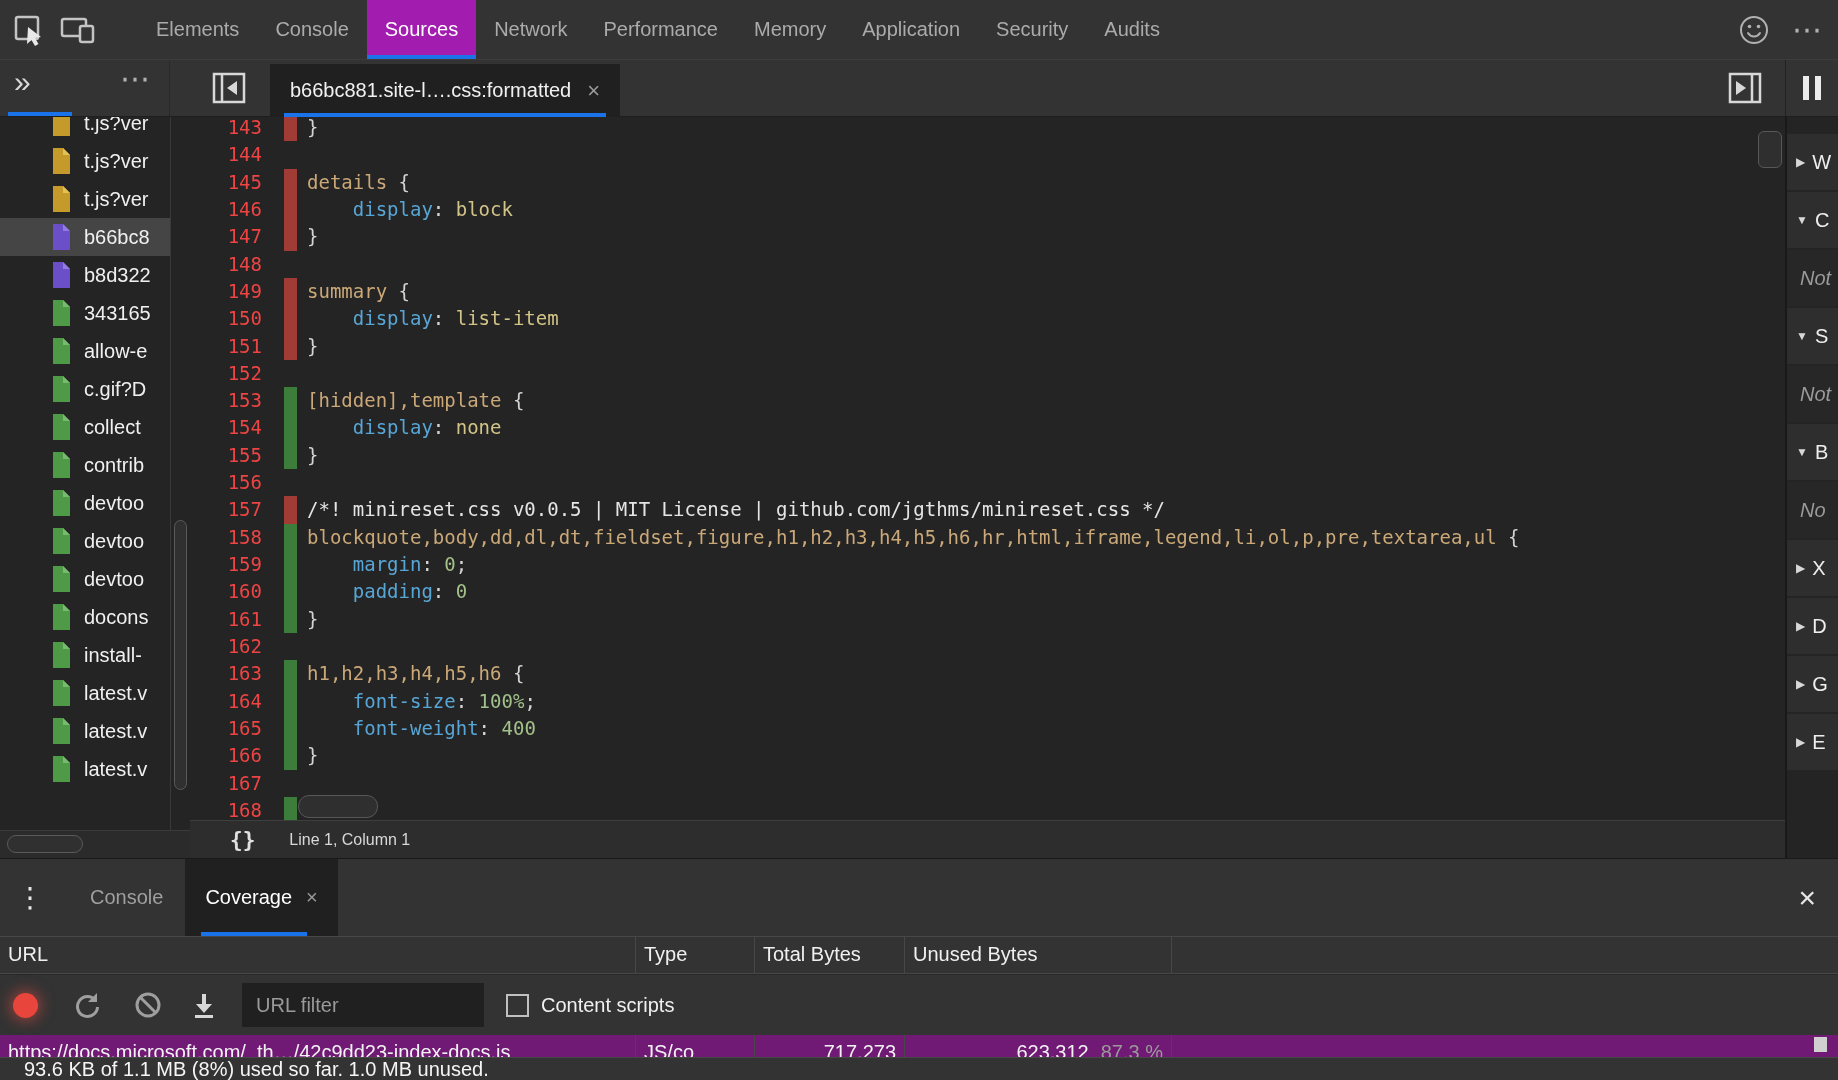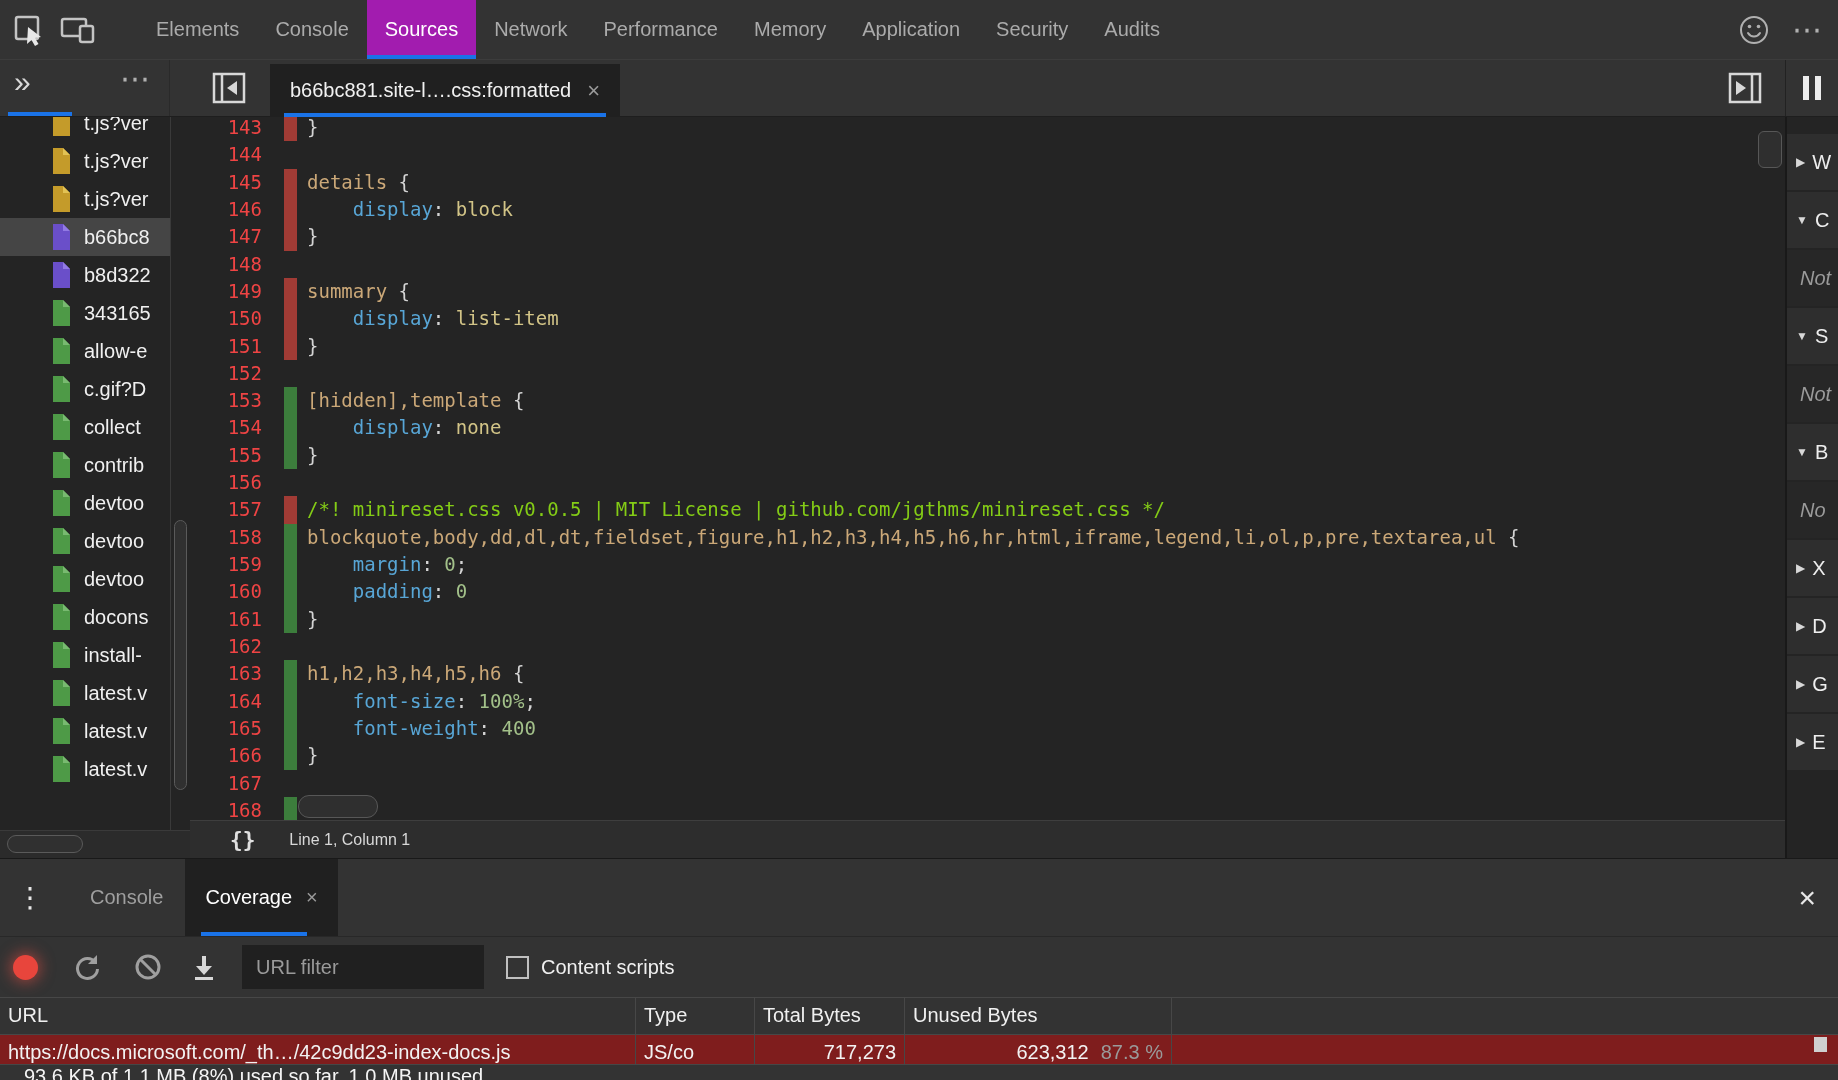--- a/index.html
+++ b/index.html
@@ -52,21 +52,21 @@
   
   #editor{position:absolute;left:190px;top:117px;width:1595px;height:703px;overflow:hidden;background:#242424}
   #code{margin-top:-3px}
   .cl{height:27.32px;display:flex;align-items:stretch}
   .ln{width:72px;text-align:right;color:#ef4444;font:19px/27.32px "DejaVu Sans Mono",monospace;flex:none}
   .cov{width:13px;margin-left:22px;flex:none}
   .cov.red{background:#a13b35}
   .cov.green{background:#3c7d3c}
   .ct{margin-left:10px;white-space:pre;font:19px/27.32px "DejaVu Sans Mono",monospace}
   .tk-sel{color:#cba878}.tk-prop{color:#58a6d6}.tk-val{color:#d2c487}
-  .tk-num{color:#a3c18a}.tk-cmt{color:#84cc16}.tk-pun{color:#d4d4d4}.tk-pln{color:#d4d4d4}
+  .tk-num{color:#a3c18a}.tk-cmt{color:#e5e5e5}.tk-pun{color:#d4d4d4}.tk-pln{color:#d4d4d4}
   #editor-vthumb{position:absolute;right:3px;top:14px;width:24px;height:37px;background:#2f2f2f;
                  border:1px solid #575757;border-radius:6px}
   #editor-hthumb{position:absolute;left:108px;top:678px;width:80px;height:23px;background:#2f2f2f;
                  border:1px solid #575757;border-radius:11px}
   #editor-status{position:absolute;left:190px;top:820px;width:1595px;height:38px;background:#2d2d2d;
                  border-top:1px solid #3e3e3e;display:flex;align-items:center}
   #pp{margin-left:40px;font:bold 21px "DejaVu Sans Mono",monospace;color:#e0e0e0}
   #cursor-pos{margin-left:34px;font-size:16px;color:#d8d8d8}
 
   
@@ -98,21 +98,21 @@
   #refresh{margin-left:35px}#block{margin-left:33px}#download{margin-left:29px}
   #url-filter{margin-left:25px;width:242px;height:44px;background:#202020;border:none;outline:none;
               color:#e8e8e8;font-size:20px;padding:0 14px;font-family:inherit}
   #url-filter::placeholder{color:#9a9a9a}
   #cbx{margin-left:22px;width:23px;height:23px;border:2px solid #c0c0c0;flex:none}
   #cbx-label{margin-left:12px;font-size:20px;color:#f0f0f0}
   #d-thead{height:38px;display:flex;border-top:1px solid #474747;border-bottom:1px solid #474747}
   .hc{font-size:20px;color:#f0f0f0;line-height:35px;padding-left:8px;border-right:1px solid #474747;flex:none}
   .c-url{width:636px}.c-type{width:119px}.c-total{width:150px}.c-unused{width:267px}
   .c-bar{flex:1;border-right:none;position:relative}
-  #d-row{height:29px;background:#7f1d1d;display:flex;position:relative;overflow:hidden}
+  #d-row{height:22px;background:#701a75;display:flex;position:relative;overflow:hidden}
   .rc{font-size:20px;line-height:34px;color:#f2f2f2;white-space:nowrap;overflow:hidden;flex:none;
       border-right:1px solid #474747}
   .rc.pl{padding-left:8px}
   .rc.num{text-align:right;padding-right:8px}
   .pct{color:#9a9a9a;margin-left:12px}
   #table-vthumb{position:absolute;right:11px;top:2px;width:13px;height:15px;background:#d0d0d0}
   #d-status{height:25px;border-top:1px solid #474747;font-size:20px;line-height:22px;color:#f5f5f5;
             padding-left:24px;background:#333}
 </style>
 </head>
@@ -533,20 +533,27 @@
 
   <div id="drawer">
     <div id="d-tabs">
       <span id="d-menu">⋮</span>
       <span id="d-console">Console</span>
       <div id="d-covtab">
         <span class="lbl">Coverage</span>
         <span class="x">×</span>
       </div>
       <span id="d-close">×</span>
+    </div>
+    <div id="d-thead">
+      <span class="hc c-url">URL</span>
+      <span class="hc c-type">Type</span>
+      <span class="hc c-total">Total Bytes</span>
+      <span class="hc c-unused">Unused Bytes</span>
+      <span class="hc c-bar"></span>
     </div>
     <div id="d-toolbar">
       <span id="rec"></span>
       <span class="tbi" id="refresh">
         <svg width="28" height="28" viewBox="0 0 28 28">
           <path d="M22.5 9.5 A10 10 0 1 0 24.5 16" fill="none" stroke="#9f9f9f" stroke-width="3"></path>
           <path d="M24 2 v9 h-9 z" fill="#9f9f9f"></path>
         </svg>
       </span>
       <span class="tbi" id="block">
@@ -559,27 +566,20 @@
         <svg width="26" height="28" viewBox="0 0 26 28">
           <rect x="11" y="3" width="4" height="11" fill="#d8d8d8"></rect>
           <path d="M5 13 h16 l-8 9 z" fill="#d8d8d8"></path>
           <rect x="4" y="24" width="18" height="3" fill="#d8d8d8"></rect>
         </svg>
       </span>
       <input id="url-filter" placeholder="URL filter" style="">
       <span id="cbx"></span>
       <span id="cbx-label">Content scripts</span>
     </div>
-    <div id="d-thead">
-      <span class="hc c-url">URL</span>
-      <span class="hc c-type">Type</span>
-      <span class="hc c-total">Total Bytes</span>
-      <span class="hc c-unused">Unused Bytes</span>
-      <span class="hc c-bar"></span>
-    </div>
     <div id="d-row">
       <span class="rc pl c-url">https://docs.microsoft.com/_th…/42c9dd23-index-docs.js</span>
       <span class="rc pl c-type">JS/co</span>
       <span class="rc num c-total">717,273</span>
       <span class="rc num c-unused"><span>623,312</span><span class="pct">87.3 %</span></span>
       <span class="rc c-bar" style="border-right:none">
         
         
       </span>
       <span id="table-vthumb"></span>

